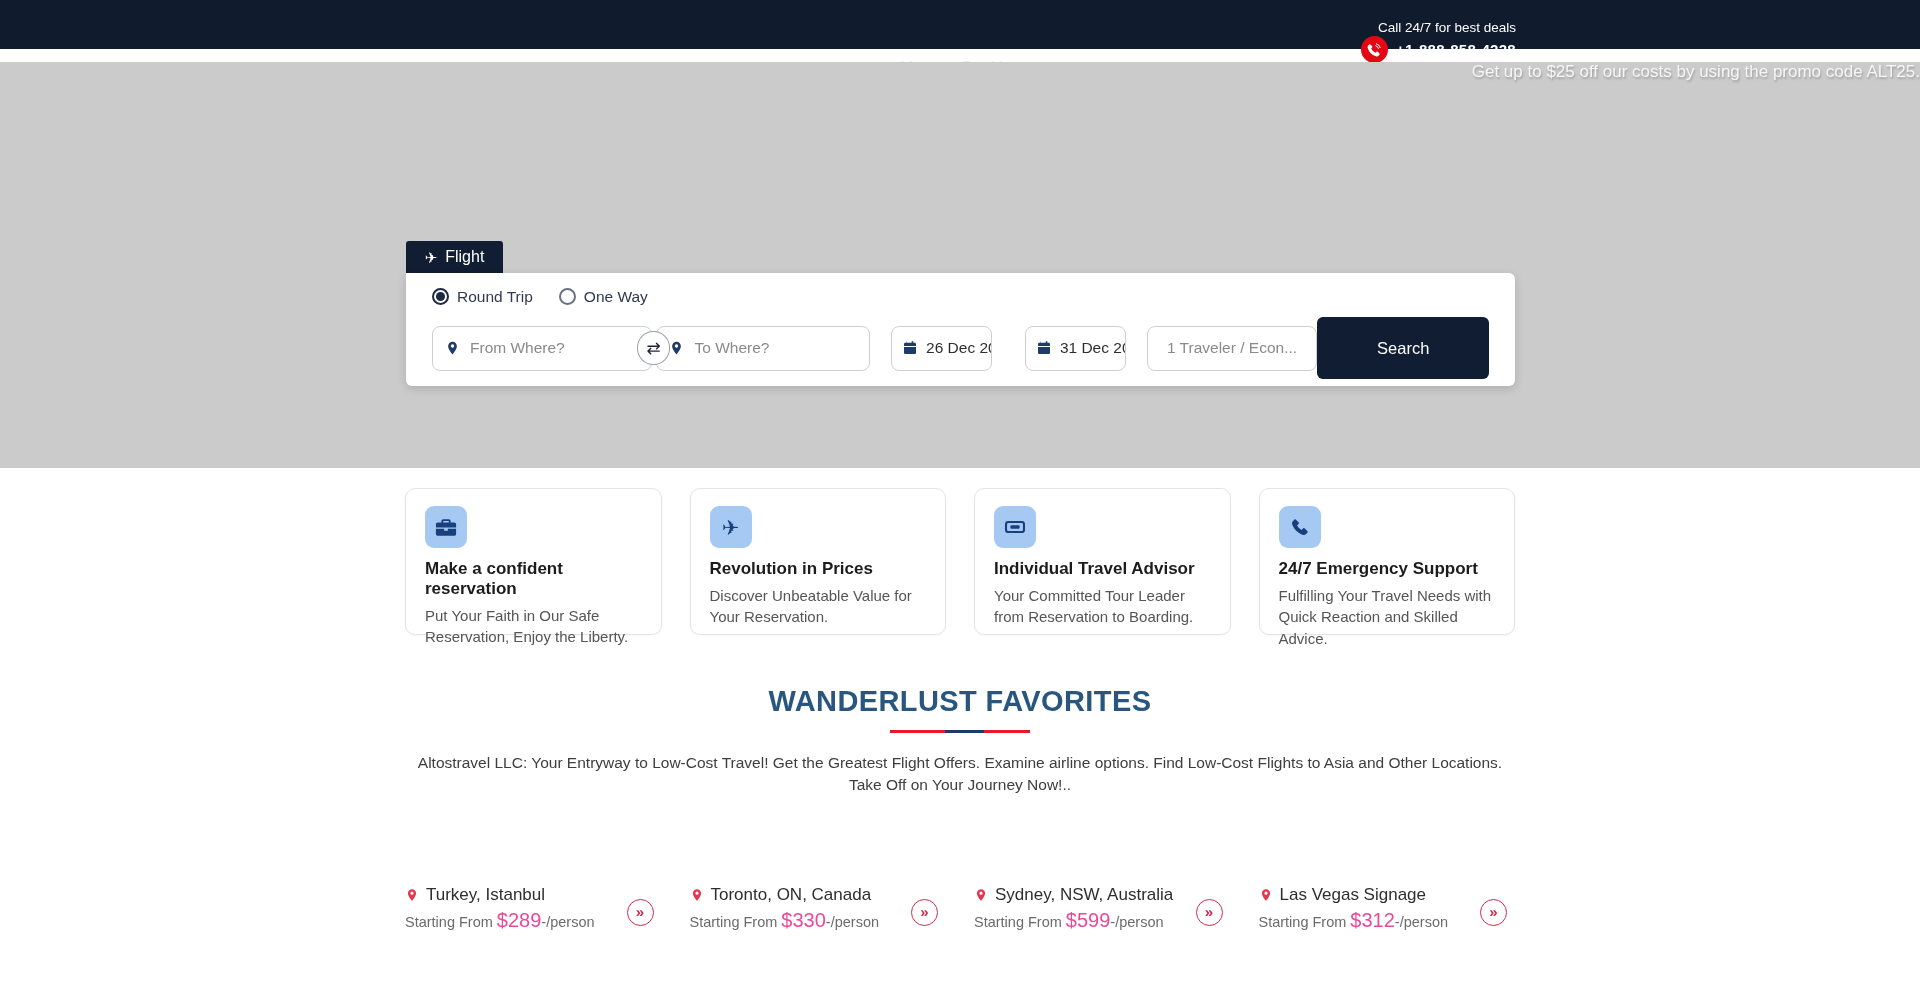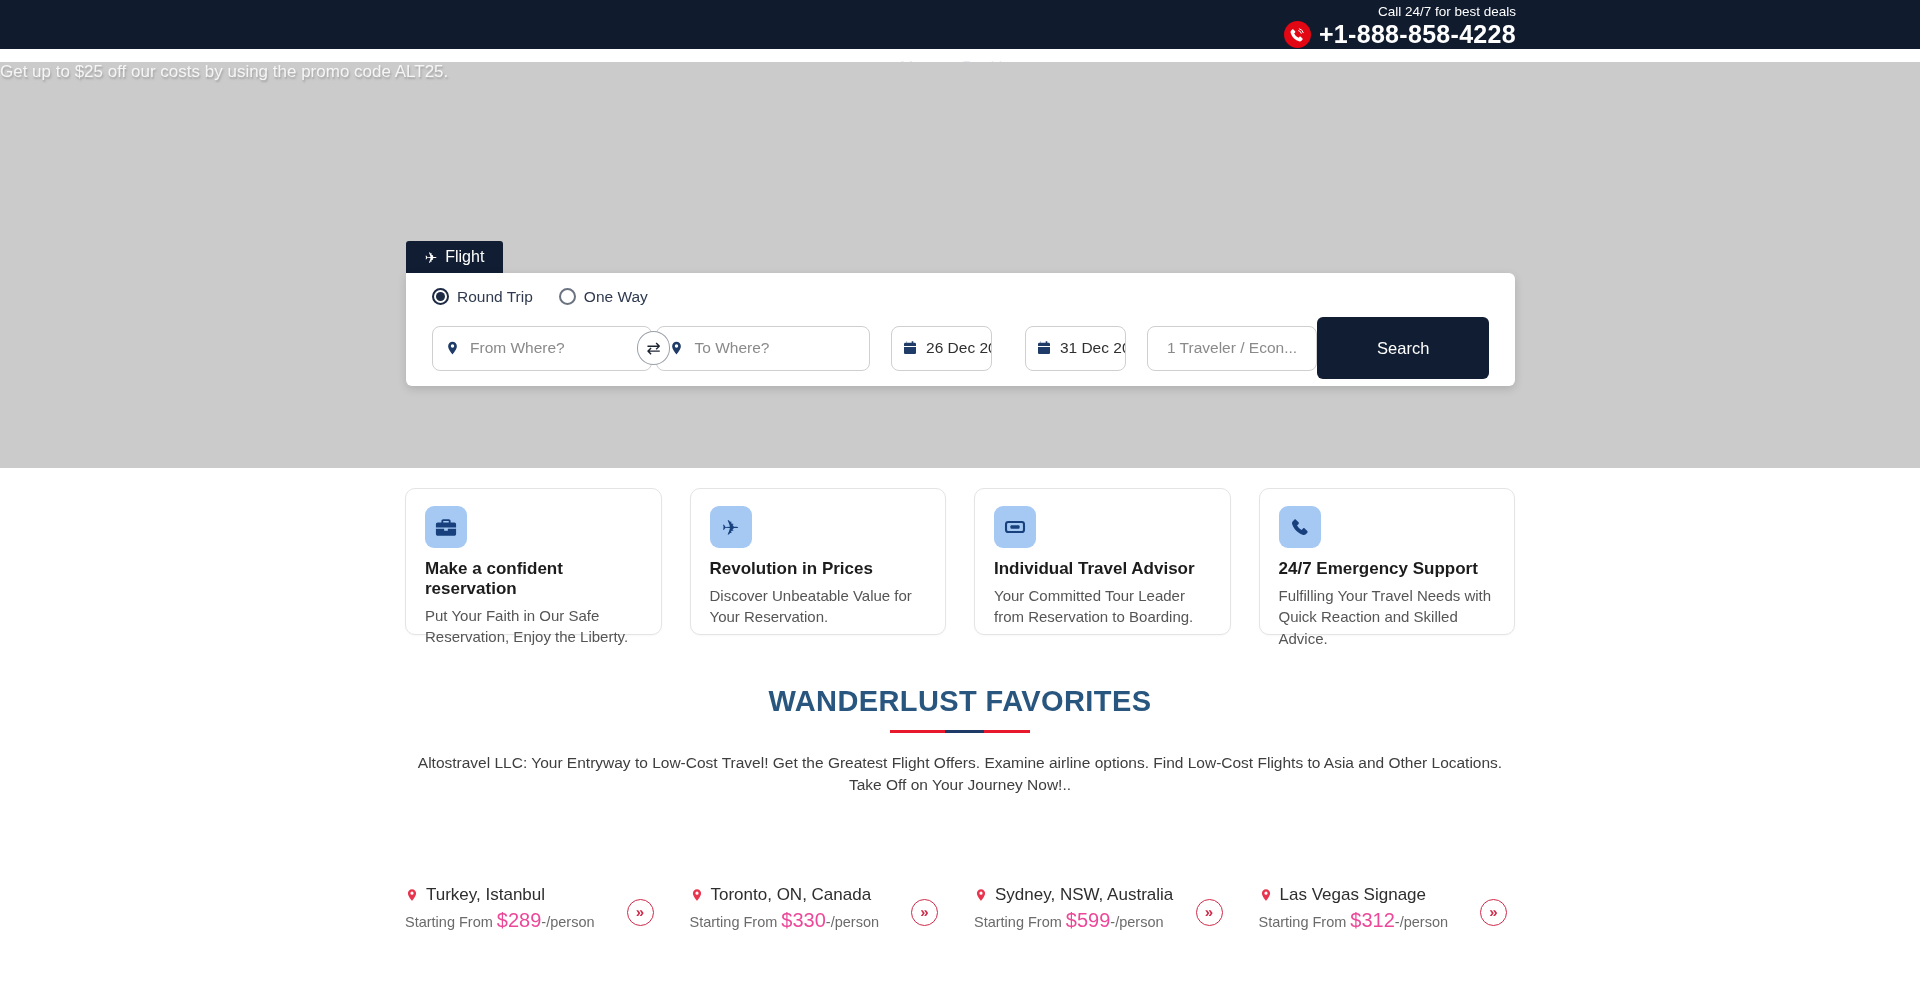--- a/index.html
+++ b/index.html
@@ -14,38 +14,38 @@
   
   .topbar {
     height:49px; background:#101b2e;
     display:flex; align-items:center; justify-content:center;
     position:relative;
   }
   .mainnav { display:flex; gap:68px; align-items:center;flex-direction:column; }
   .mainnav a {
     color:#e8ecf2; text-decoration:none; font-size:16px; cursor:pointer;
   }
-  .phone-block { position:absolute; right:404px; top:4px; text-align:right; }
+  .phone-block { position:absolute; right:404px; top:20px; text-align:right; }
   .call-text { color:#ffffff; font-size:13.5px; }
   .phone-row { display:flex; align-items:center; justify-content:flex-end; gap:8px; margin-top:1px; }
   .phone-badge {
     width:27px; height:27px; border-radius:50%; background:#e30613;
     display:flex; align-items:center; justify-content:center; flex:0 0 auto;
   }
-  .phone-number { color:#ffffff; font-size:25px; font-weight:700; text-decoration:none; letter-spacing:.3px; }
+  .phone-number { color:#ffffff; font-size:15px; font-weight:700; text-decoration:none; letter-spacing:.3px; }
 
   
   .hero { height:406px; background:#cbcbcb; position:relative; }
   .hero-title {
     margin:0; padding-top:60px; text-align:center;
     color:#ffffff; font-size:30px; font-weight:700;
     text-shadow:1px 3px 3px rgba(95,95,95,.65);
   }
   .hero-sub {
-    margin:13px 0 0; text-align:left;
+    margin:13px 0 0; text-align:right;
     color:rgba(255,255,255,.85); font-size:17px;
     text-shadow:1px 2px 2px rgba(120,120,120,.5);
   }
 
   .booking { position:absolute; left:406px; top:179px; width:1109px; }
   .flight-tab {
     width:97px; height:32px; background:#101d33; color:#fff;
     display:flex; align-items:center; justify-content:center; gap:8px;
     font-size:16px; border-radius:3px 3px 0 0; cursor:pointer;
   }

